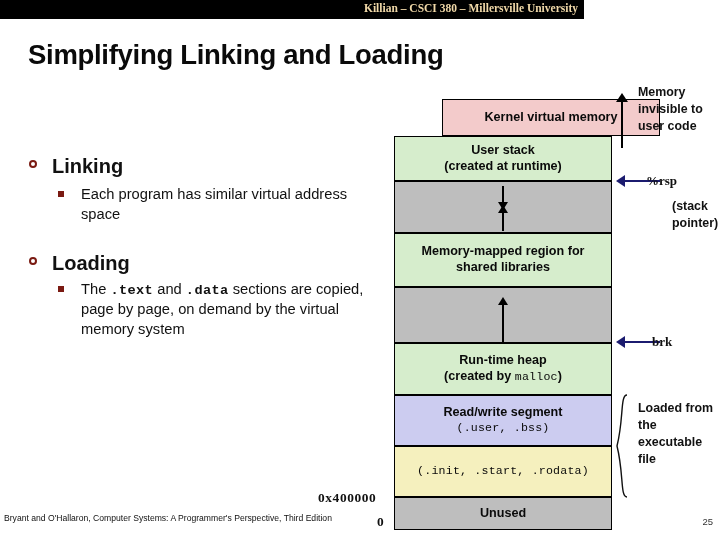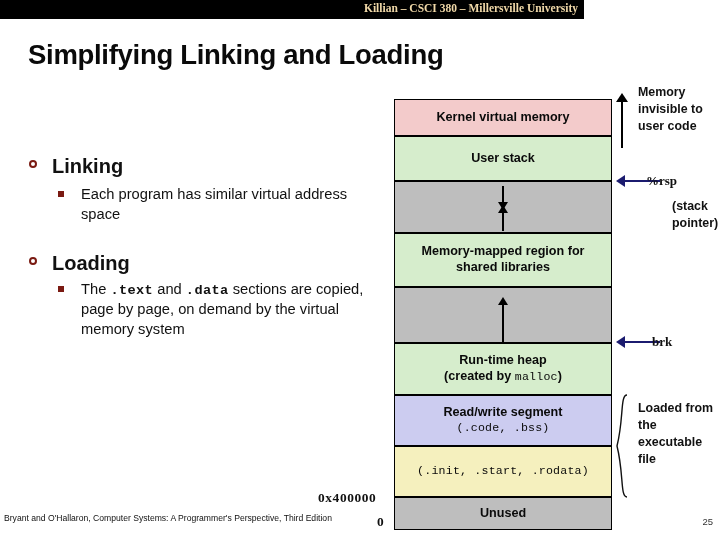--- a/index.html
+++ b/index.html
@@ -147,26 +147,27 @@
 
 
   <div class="lvl2">
     <span class="mk"></span><span>The </span><span class="mono">.text</span><span> and </span><span class="mono">.data</span><span> sections are copied, page by page, on demand by the virtual memory system</span>
   </div>
 
 </div>
 
 <div class="diagram">
 
-  <div class="blk" style="top:0px;height:37px;background:#F3CBCB;">
+  <div class="blk" style="top:0px;height:37px;background:#F3CBCB;margin-left:48px;">
     <span class="l2">Kernel virtual memory</span>
   </div>
 
   <div class="blk" style="top:37px;height:45px;background:#D6EDCC;">
     <span class="l2">User stack</span>
+    <span class="l2">(created at runtime)</span>
   </div>
 
   <div class="blk" style="top:82px;height:52px;background:#BEBEBE;">
     <div class="arrow-v" style="left:107px;top:4px;height:18px;"></div>
     <div class="arrow-head-d" style="left:103px;top:20px;"></div>
     <div class="arrow-v" style="left:107px;top:30px;height:19px;"></div>
     <div class="arrow-head-u" style="left:103px;top:23px;"></div>
   </div>
 
   <div class="blk" style="top:134px;height:54px;background:#D6EDCC;">
@@ -179,21 +180,21 @@
     <div class="arrow-head-u" style="left:103px;top:9px;"></div>
   </div>
 
   <div class="blk" style="top:244px;height:52px;background:#D6EDCC;">
     <span class="l2">Run-time heap</span>
     <span class="l2"><span>(created by </span><span class="mono-in">malloc</span><span>)</span></span>
   </div>
 
   <div class="blk" style="top:296px;height:51px;background:#CCCCF0;">
     <span class="l2">Read/write segment</span>
-    <span class="l2 mono-in">(.code, .bss)</span>
+    <span class="l2 mono-in">(.user, .bss)</span>
   </div>
 
   <div class="blk" style="top:347px;height:51px;background:#F5F0BE;">
     <span class="l2 mono-in">(.init, .start, .rodata)</span>
   </div>
 
   <div class="blk" style="top:398px;height:33px;background:#BEBEBE;">
     <span class="l2">Unused</span>
   </div>
 

